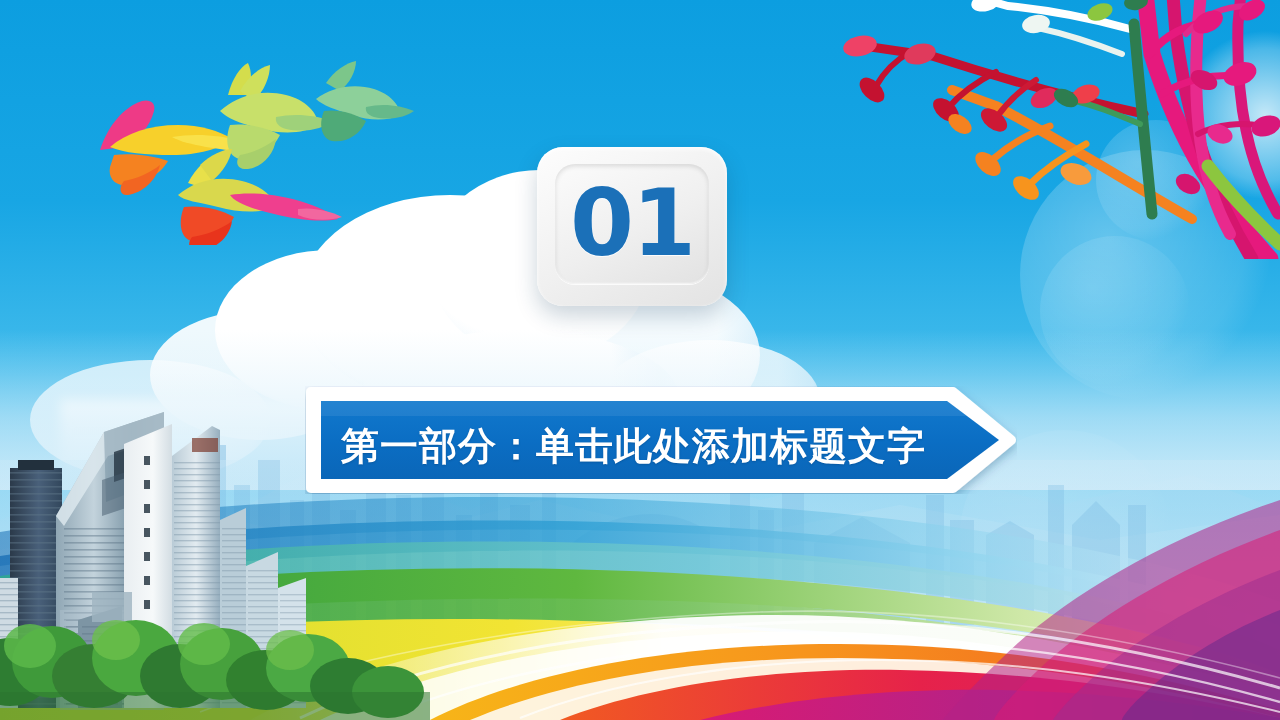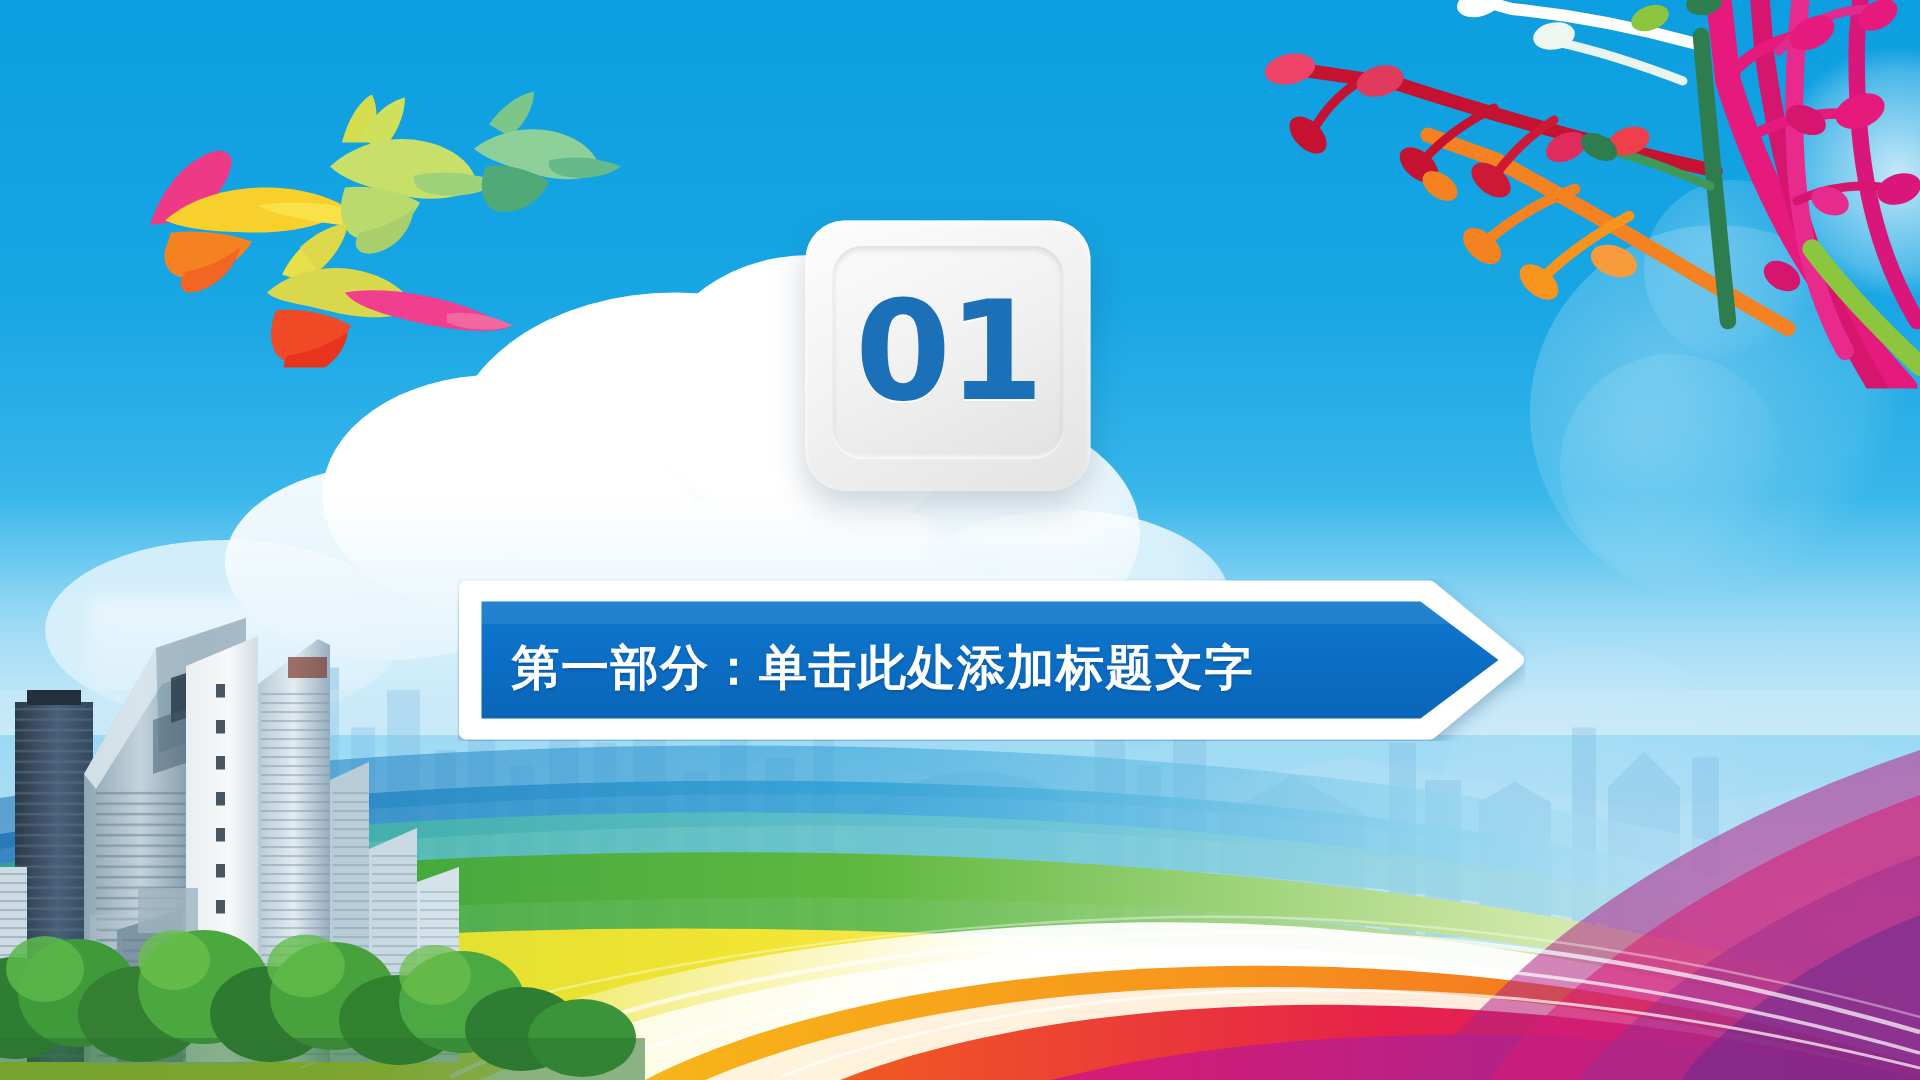--- a/index.html
+++ b/index.html
@@ -57,21 +57,21 @@
   .cityfaint{ position:absolute; left:150px; bottom:95px; width:1000px; height:200px; opacity:.30;}
 
   
   .swoosh{ position:absolute; left:0; bottom:0; width:1280px; height:260px; }
 
   
   .trees{ position:absolute; left:-10px; bottom:-6px; width:480px; height:130px; }
 
   
   .badge-outer{
-    position:absolute; left:537px; top:147px; width:190px; height:180px;
+    position:absolute; left:537px; top:147px; width:190px; height:159px;
     border-radius:26px;
     background:linear-gradient(150deg,#fdfdfd 0%, #f2f2f2 45%, #e3e3e3 100%);
     box-shadow:0 10px 22px rgba(20,60,90,.22), 0 2px 4px rgba(255,255,255,.9) inset;
   }
   .badge-inner{
     position:absolute; left:18px; top:17px; right:18px; bottom:22px;
     border-radius:20px;
     background:linear-gradient(155deg,#fbfbfb 0%, #efefef 55%, #e2e2e2 100%);
     box-shadow: 0 2px 5px rgba(0,0,0,.13) inset, 0 -1px 2px rgba(255,255,255,.95) inset,
                 0 1px 0 rgba(255,255,255,.8);
@@ -86,21 +86,21 @@
 
   
   .banner{ position:absolute; left:305px; top:386px; width:712px; height:108px; }
   .banner-label{
     position:absolute; left:0; top:0; width:712px; height:108px;
     display:flex; align-items:center;
   }
   .banner-text{
     position:relative; z-index:3;
     padding-left:36px; color:#ffffff; font-weight:bold;
-    font-size:32px; letter-spacing:1px; white-space:nowrap;
+    font-size:38px; letter-spacing:1px; white-space:nowrap;
     font-family:"DejaVu Sans","Liberation Sans",sans-serif;
     text-shadow:0 1px 2px rgba(0,40,80,.25);
     margin-top:12px;
   }
 </style>
 </head>
 <body>
 
 <div class="slide">
 

